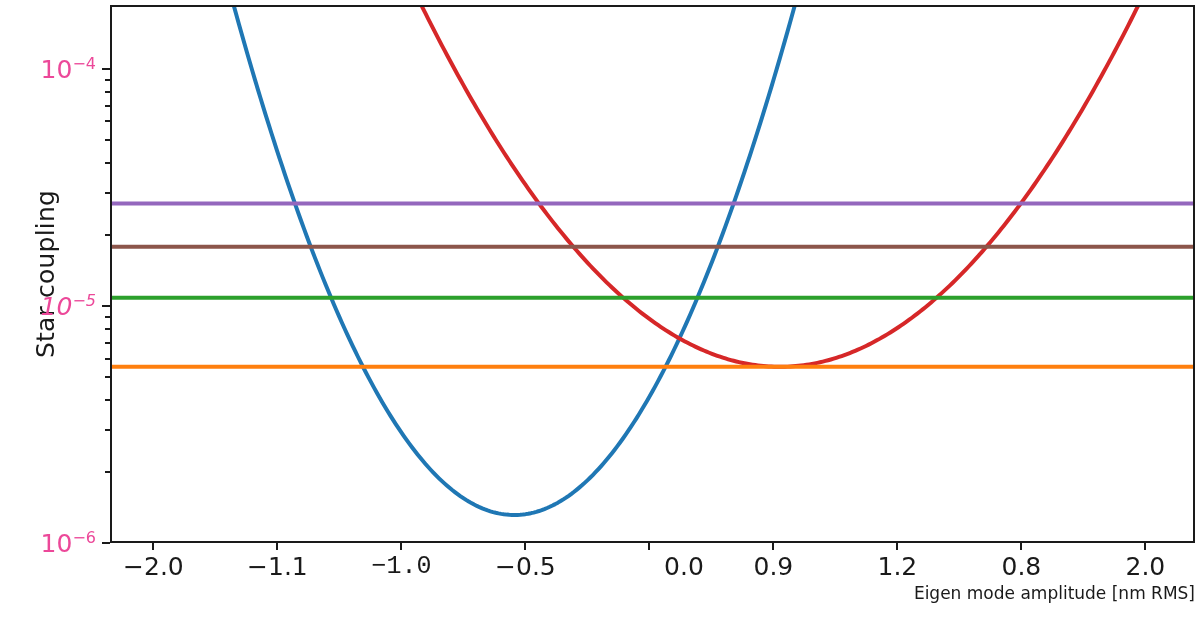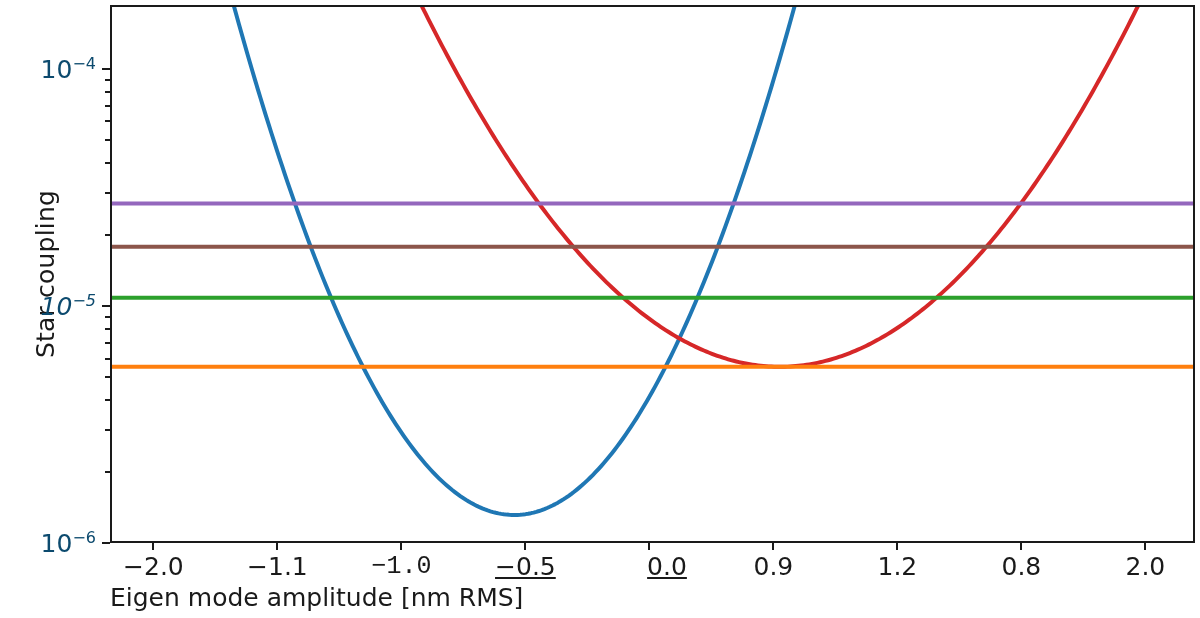--- a/index.html
+++ b/index.html
@@ -30,39 +30,39 @@
     display:flex;align-items:center;justify-content:center;
     font-size:25px;color:#1a1a1a;
     letter-spacing:.2px;
     white-space:nowrap;
   }
   
   #xlabel{
     position:absolute;
     left:110px; top:583px;
     width:1085px;
-    text-align:left;
-    font-size:25px;color:#1a1a1a;
+    text-align:right;
+    font-size:17px;color:#1a1a1a;
     white-space:nowrap;
   }
 
   
   .tickmark{position:absolute;background:#1a1a1a;}
   .xtick{width:2px;height:7px;top:543px;}
   .xtick-label{
     position:absolute;top:552px;
     font-size:25px;color:#1a1a1a;
     transform:translateX(-50%);
     white-space:nowrap;
   }
   .ytick-major{height:2px;width:8px;left:102px;}
   .ytick-minor{height:2px;width:5px;left:105px;}
   .ytick-label{
     position:absolute;right:1104px;
-    font-size:25px;color:#0c4a6e;
+    font-size:25px;color:#ec4899;
     transform:translateY(-50%);
     white-space:nowrap;
   }
   .ytick-label sup{font-size:16px;vertical-align:super;}
 </style>
 </head>
 <body>
 
 <div id="figure">
 
@@ -80,23 +80,23 @@
   </div>
 
   <div id="ticklayer">
       <div class="tickmark xtick" style="left: 152.4px;"></div>
       <div class="xtick-label" style="left: 153.4px;">−2.0</div>
       <div class="tickmark xtick" style="left: 276.4px;"></div>
       <div class="xtick-label" style="left: 277.4px;">−1.1</div>
       <div class="tickmark xtick" style="left: 400.4px;"></div>
       <div class="xtick-label" style="left: 401.4px; font-family: Liberation Mono, monospace;">−1.0</div>
       <div class="tickmark xtick" style="left: 524.4px;"></div>
-      <div class="xtick-label" style="left: 525.4px; text-decoration: underline;">−0.5</div>
+      <div class="xtick-label" style="left: 525.4px;">−0.5</div>
       <div class="tickmark xtick" style="left: 648.4px;"></div>
-      <div class="xtick-label" style="left: 667px; text-decoration: underline;">0.0</div>
+      <div class="xtick-label" style="left: 684px;">0.0</div>
       <div class="tickmark xtick" style="left: 772.4px;"></div>
       <div class="xtick-label" style="left: 773.4px;">0.9</div>
       <div class="tickmark xtick" style="left: 896.4px;"></div>
       <div class="xtick-label" style="left: 897.4px;">1.2</div>
       <div class="tickmark xtick" style="left: 1020.4px;"></div>
       <div class="xtick-label" style="left: 1021.4px;">0.8</div>
       <div class="tickmark xtick" style="left: 1144.4px;"></div>
       <div class="xtick-label" style="left: 1145.4px;">2.0</div>
       <div class="tickmark ytick-major" style="top: 542px;"></div>
       <div class="ytick-label" style="top: 543px;">10<sup>−6</sup></div>

